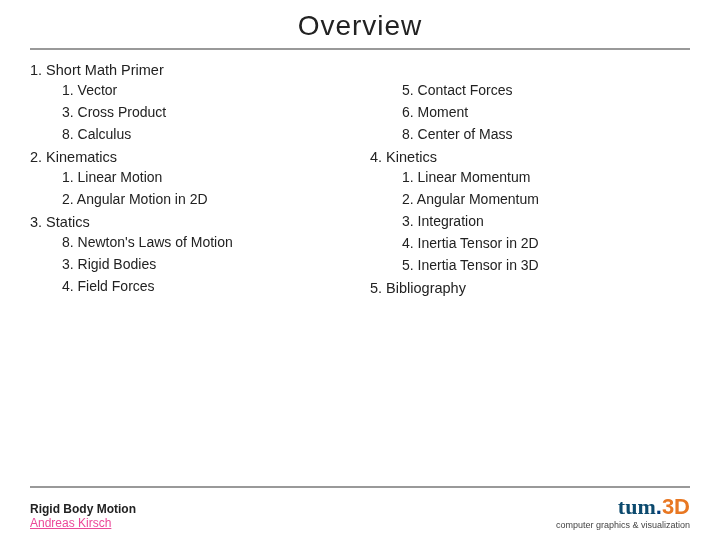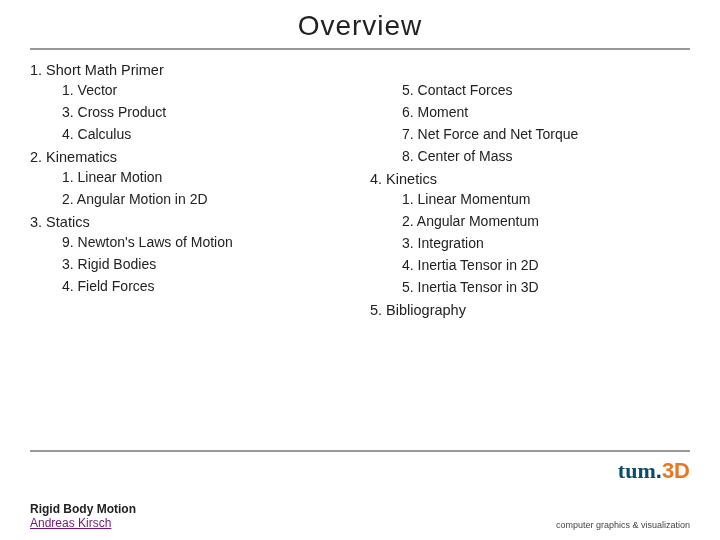--- a/index.html
+++ b/index.html
@@ -68,32 +68,31 @@
       display: flex;
       flex-direction: column;
     }
     .footer-title {
       font-size: 12px;
       color: #222;
       font-weight: bold;
     }
     .footer-link {
       font-size: 12px;
-      color: #701a75;
+      color: #ec4899;
       text-decoration: underline;
     }
     .tum-3d {
       font-size: 22px;
       font-weight: bold;
       color: #003b7a;
     }
     .footer-tagline {
       font-size: 9px;
       color: #444;
-      margin-top: 36px;
     }
     .logo-block {
       display: flex;
       flex-direction: column;
       align-items: flex-end;
     }
     .logo-row {
       display: flex;
       align-items: baseline;
       gap: 2px;
@@ -108,45 +107,44 @@
   </div>
 
   <div class="content">
 
     <div class="left-col">
 
       <div>
         <div class="top-level">1.  Short Math Primer</div>
         <div class="sub-item">1.   Vector</div>
         <div class="sub-item">3.   Cross Product</div>
-        <div class="sub-item">4.   Calculus</div>
+        <div class="sub-item">8.   Calculus</div>
       </div>
 
       <div>
         <div class="top-level">2.  Kinematics</div>
         <div class="sub-item">1.   Linear Motion</div>
         <div class="sub-item">2.   Angular Motion in 2D</div>
       </div>
 
       <div>
         <div class="top-level">3.  Statics</div>
-        <div class="sub-item">9.   Newton's Laws of Motion</div>
+        <div class="sub-item">8.   Newton's Laws of Motion</div>
         <div class="sub-item">3.   Rigid Bodies</div>
         <div class="sub-item">4.   Field Forces</div>
       </div>
 
     </div>
 
     <div class="right-col">
 
       <div>
         <div class="top-level" style="visibility:hidden;">&nbsp;</div>
         <div class="sub-item">5.   Contact Forces</div>
         <div class="sub-item">6.   Moment</div>
-        <div class="sub-item">7.   Net Force and Net Torque</div>
         <div class="sub-item">8.   Center of Mass</div>
       </div>
 
       <div>
         <div class="top-level">4.  Kinetics</div>
         <div class="sub-item">1.   Linear Momentum</div>
         <div class="sub-item">2.   Angular Momentum</div>
         <div class="sub-item">3.   Integration</div>
         <div class="sub-item">4.   Inertia Tensor in 2D</div>
         <div class="sub-item">5.   Inertia Tensor in 3D</div>

